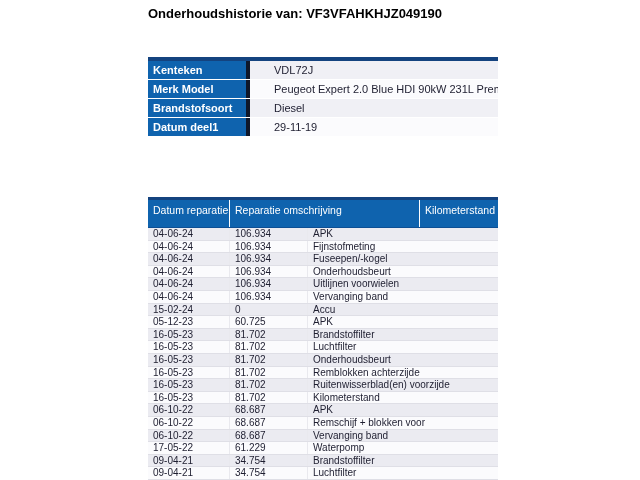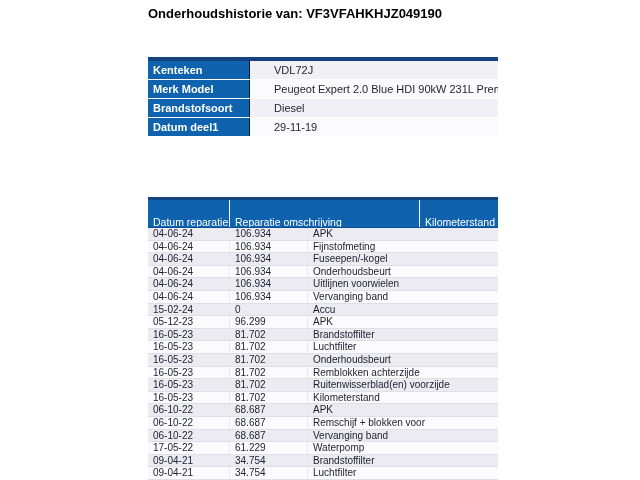--- a/index.html
+++ b/index.html
@@ -18,21 +18,21 @@
 
   
   .vtable { position:absolute; left:148px; top:57px; width:350px; }
   .navy-bar { height:4px; background:#14437f; }
   .navy-bar.thin { height:3px; }
   .vrow { display:flex; height:18px; margin-bottom:1px; }
   .vlabel {
     width:102px; box-sizing:border-box;
     background:#0f63ae; color:#ffffff;
     font-weight:bold; font-size:11px; line-height:18px;
-    padding-left:5px; border-right:1px solid #0f172a;
+    padding-left:5px; border-right:4px solid #0f172a;
     white-space:nowrap; overflow:hidden;
   }
   .vvalue {
     flex:1; box-sizing:border-box;
     font-size:11px; line-height:18px; color:#1e1e30;
     padding-left:24px; white-space:nowrap; overflow:hidden;
   }
   .vrow:nth-child(odd)  .vvalue { background:#f0f0f5; }
   .vrow:nth-child(even) .vvalue { background:#fbfbfd; }
 
@@ -40,21 +40,21 @@
   .htable { position:absolute; left:148px; top:197px; width:350px; }
   .hheader {
     display:flex; height:28px; background:#0f63ae; box-sizing:border-box;
     border-bottom:1px solid #0d4f94;
   }
   .hcell { box-sizing:border-box; padding-left:5px; white-space:nowrap; overflow:hidden; }
   .c1 { width:82px; }
   .c2 { width:78px; }
   .c3 { flex:1; }
   .hdr {
-    color:#ffffff; font-size:10.5px; padding-top:16px;
+    color:#ffffff; font-size:10.5px; padding-top:4px;
   }
   .hdr:not(:last-child) { border-right:1px solid #fdfdfd; }
 
   .hrow { display:flex; height:12.6px; box-sizing:border-box; border-bottom:1px solid #dfdfe6; }
   .hrow .hcell {
     font-size:10px; line-height:11.5px; color:#1e1e30;
   }
   .hrow .hcell:not(:last-child) { border-right:1px solid #e9e9ee; }
   .hrow:nth-child(odd)  { background:#ebebf1; }
   .hrow:nth-child(even) { background:#fbfbfd; }
@@ -136,21 +136,21 @@
   </div>
 
   <div class="hrow">
     <div class="hcell c1">15-02-24</div>
     <div class="hcell c2">0</div>
     <div class="hcell c3">Accu</div>
   </div>
 
   <div class="hrow">
     <div class="hcell c1">05-12-23</div>
-    <div class="hcell c2">96.299</div>
+    <div class="hcell c2">60.725</div>
     <div class="hcell c3">APK</div>
   </div>
 
   <div class="hrow">
     <div class="hcell c1">16-05-23</div>
     <div class="hcell c2">81.702</div>
     <div class="hcell c3">Brandstoffilter</div>
   </div>
 
   <div class="hrow">

